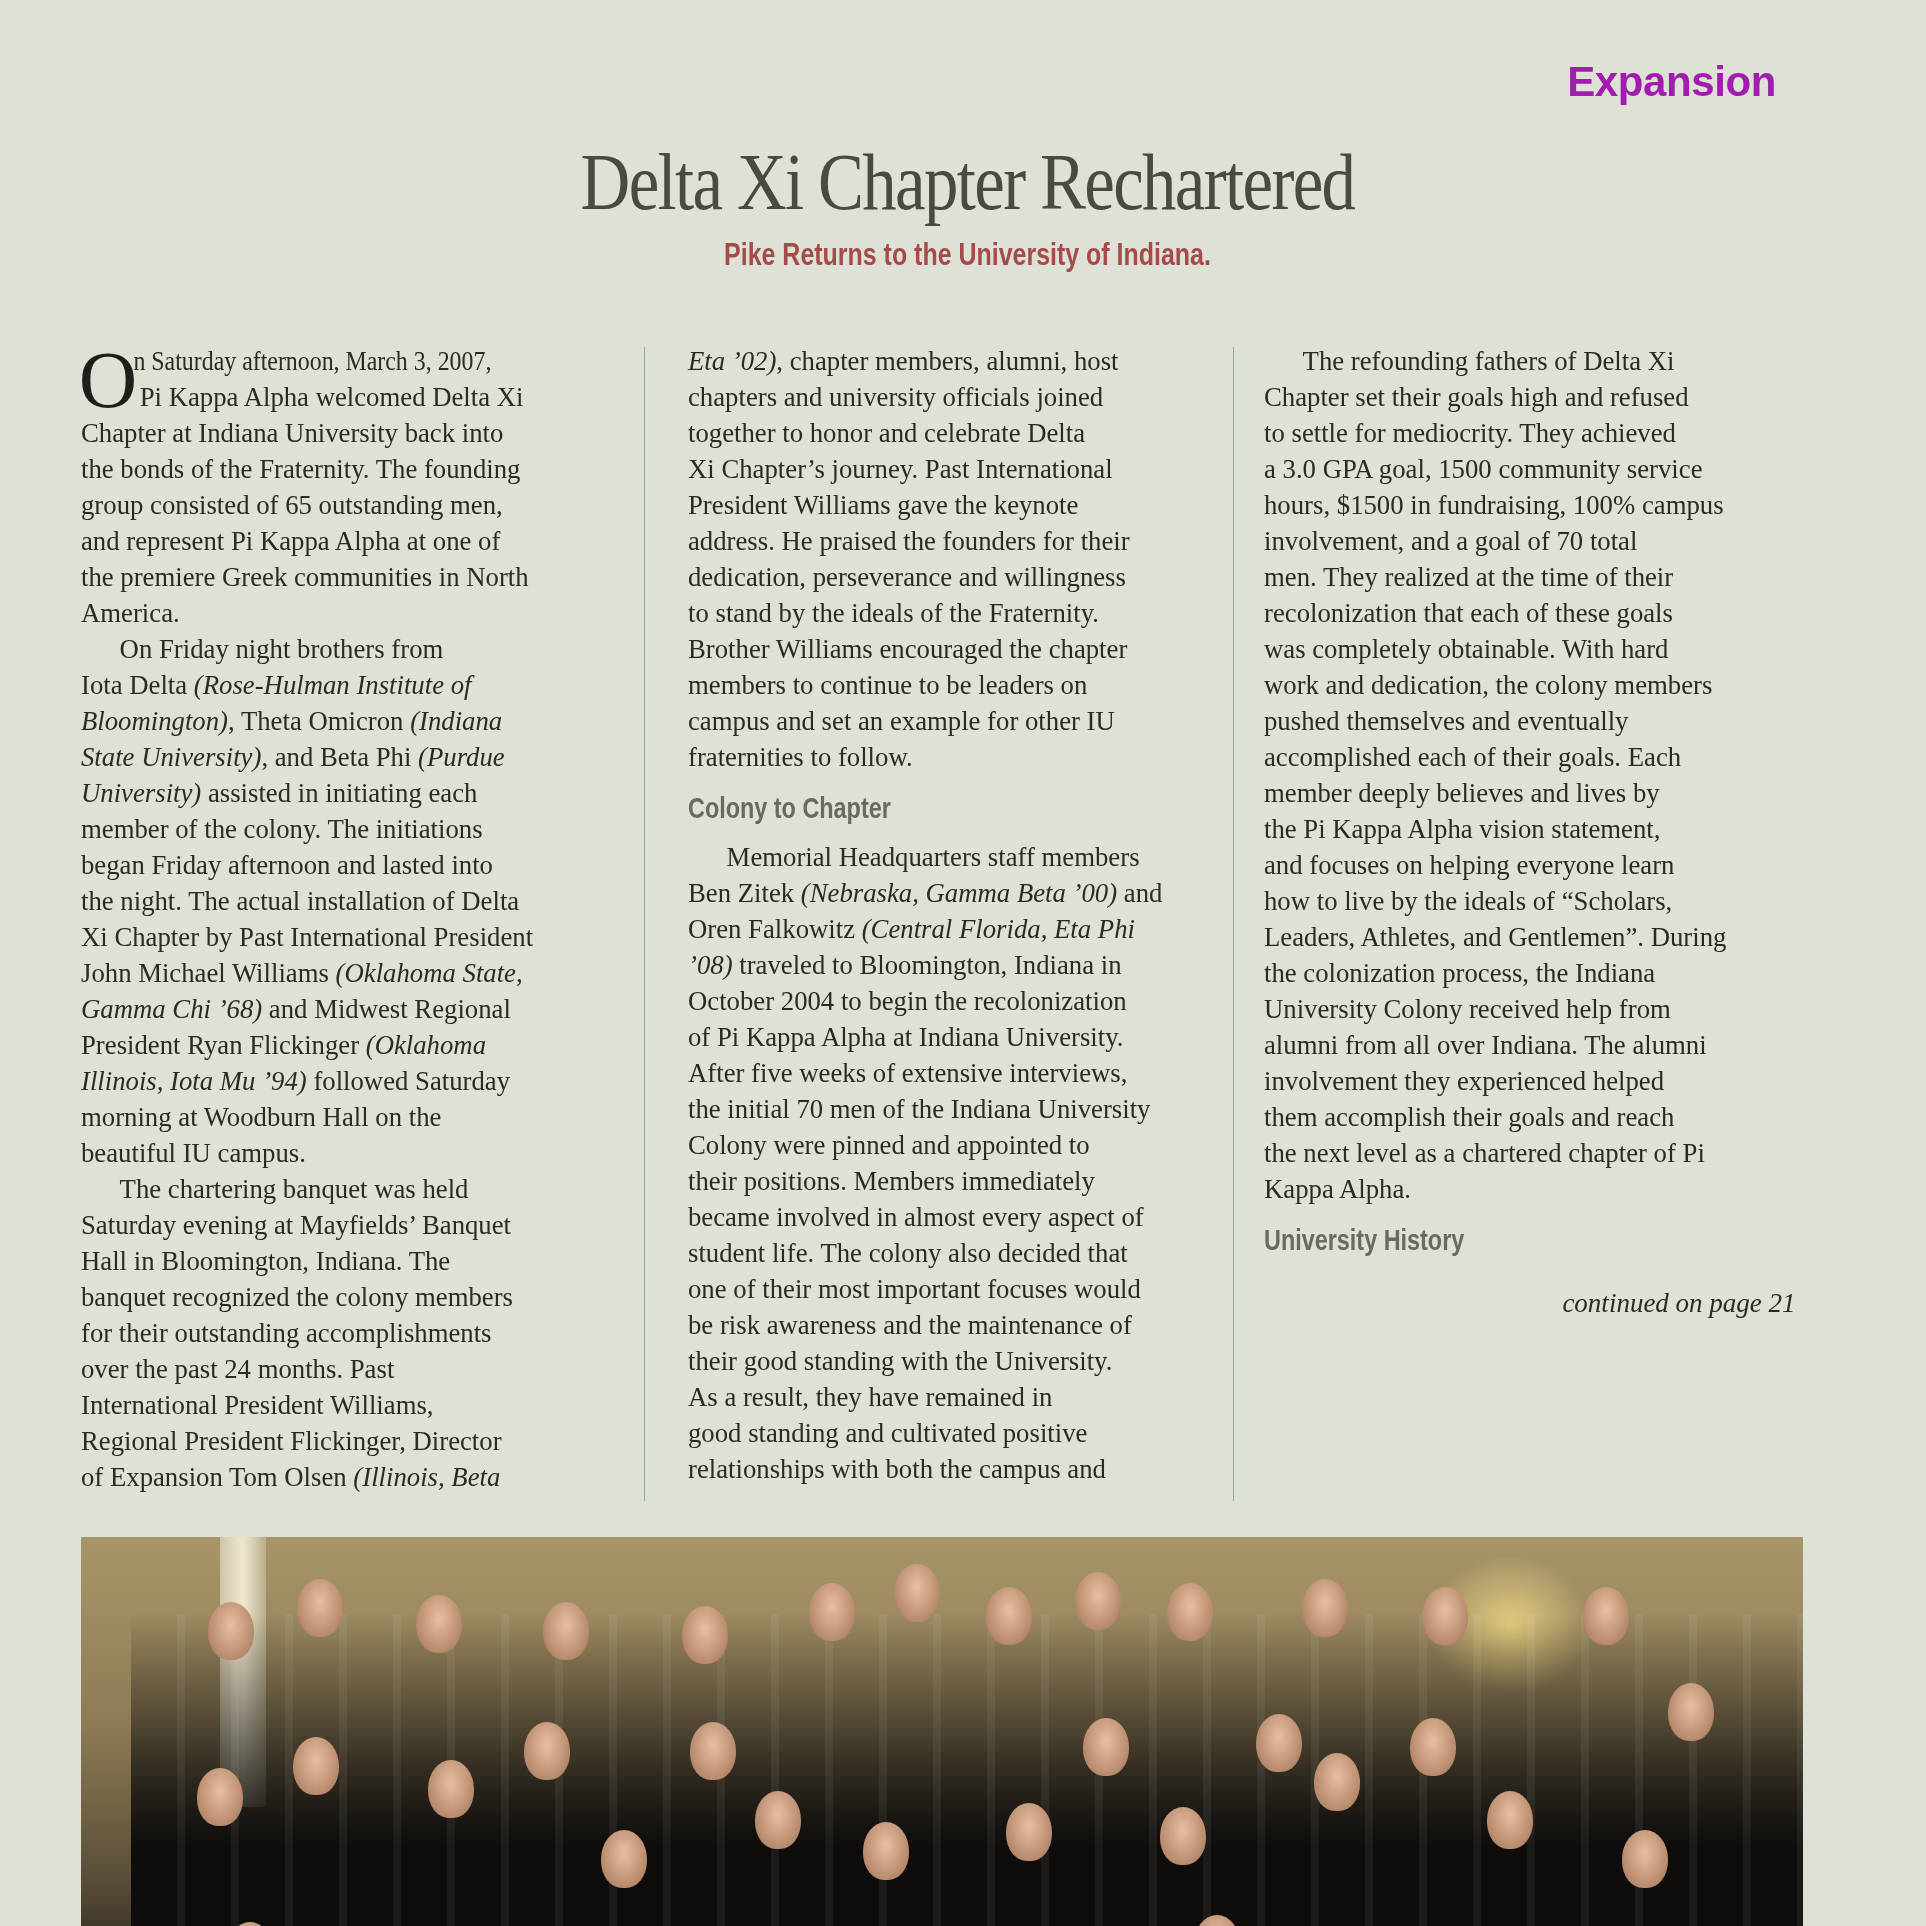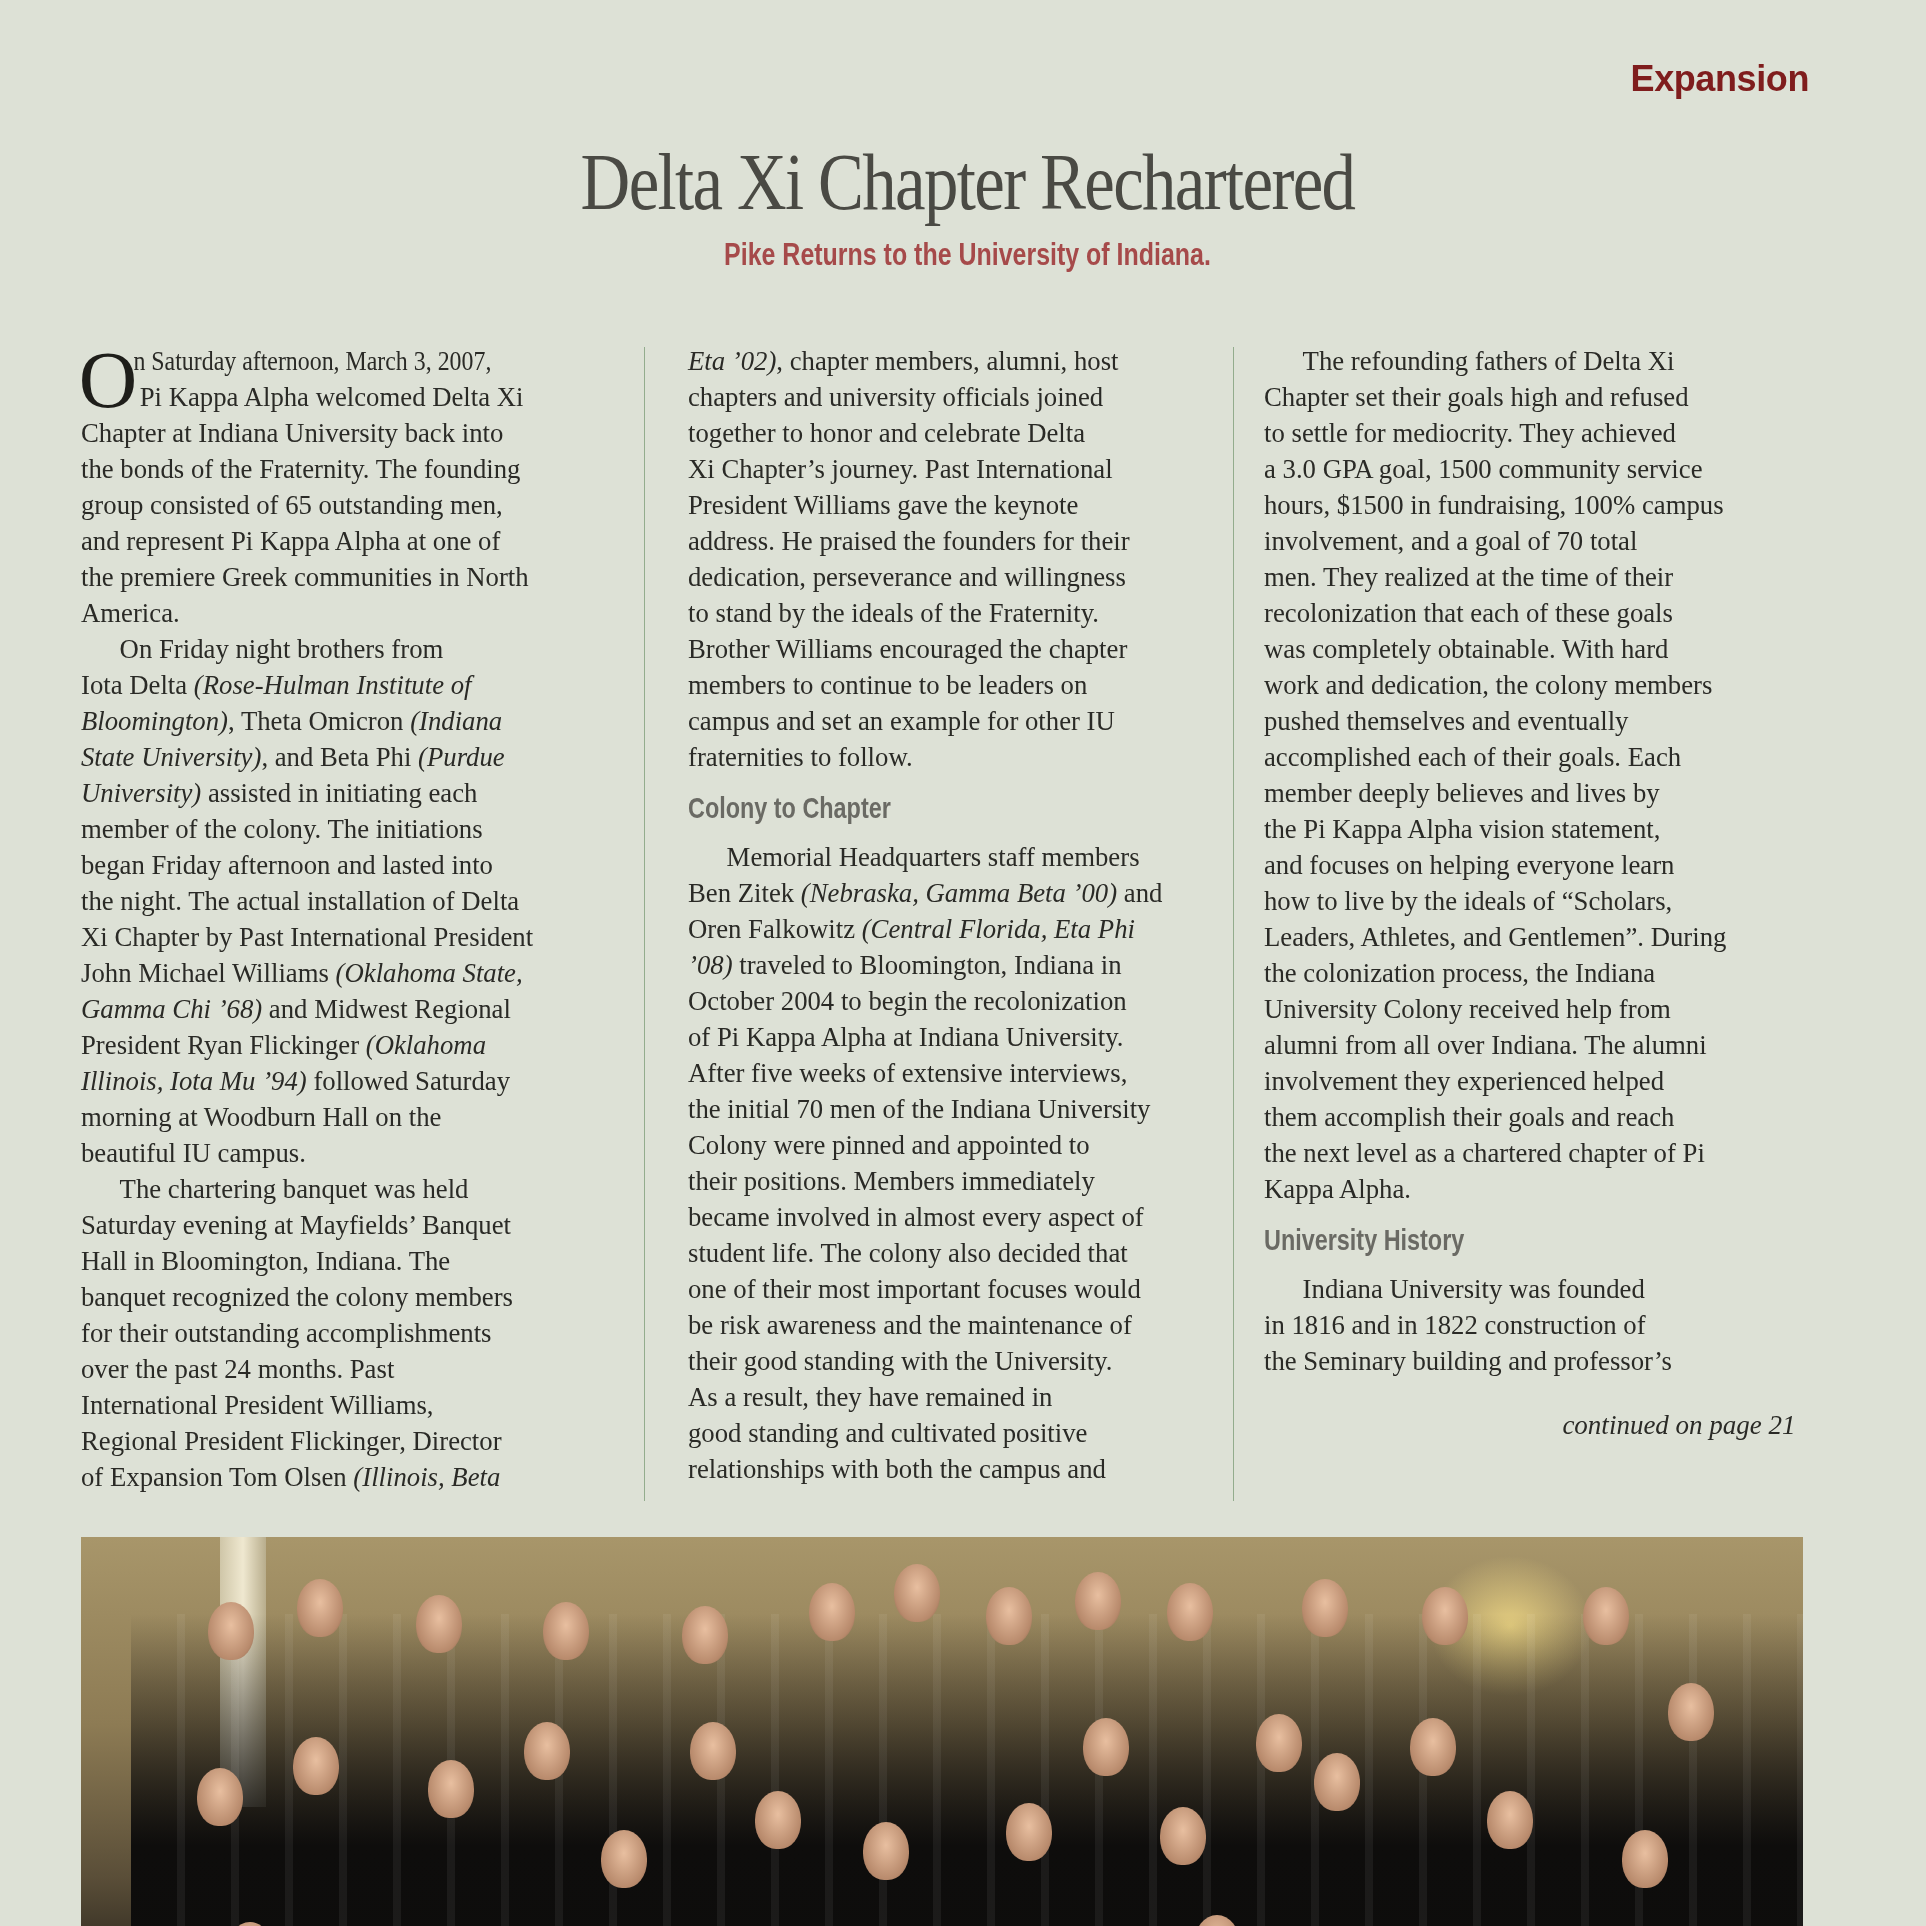--- a/index.html
+++ b/index.html
@@ -3,24 +3,24 @@
 <meta charset="utf-8">
 <style>
   html, body { margin:0; padding:0; }
   body {
     width:1935px; height:2532px; position:relative; overflow:hidden;
     background:#dde1d6;
     font-family:"Liberation Serif", "DejaVu Serif", serif;
     color:#2a2a26;
   }
   .section-tag {
-    position:absolute; top:58px; right:126px;
+    position:absolute; top:58px; right:159px;
     font-family:"Liberation Sans", "DejaVu Sans", sans-serif;
-    font-weight:bold; font-size:36px; letter-spacing:-0.4px;
-    color:#7f1d1d;
+    font-weight:bold; font-size:42px; letter-spacing:-0.4px;
+    color:#a21caf;
   }
   .title {
     position:absolute; top:137px; left:0; width:100%;
     text-align:center;
     font-family:"Liberation Serif", "DejaVu Serif", serif;
     font-size:80px; color:#4a4a44; letter-spacing:-1.9px;
     transform:scaleX(0.86); transform-origin:50% 50%;
   }
   .subtitle {
     position:absolute; top:236px; left:0; width:100%;
@@ -192,25 +192,20 @@
     <span class="line" style="transform: scaleX(0.99);">Leaders, Athletes, and Gentlemen”. During</span>
     <span class="line" style="transform: scaleX(0.99);">the colonization process, the Indiana</span>
     <span class="line" style="transform: scaleX(0.99);">University Colony received help from</span>
     <span class="line" style="transform: scaleX(0.99);">alumni from all over Indiana. The alumni</span>
     <span class="line" style="transform: scaleX(0.99);">involvement they experienced helped</span>
     <span class="line" style="transform: scaleX(0.99);">them accomplish their goals and reach</span>
     <span class="line" style="transform: scaleX(0.99);">the next level as a chartered chapter of Pi</span>
     <span class="line" style="transform: scaleX(0.99);">Kappa Alpha.</span>
   </p>
   <div class="subhead">University History</div>
-  <p>
-    <span class="line" style="padding-left: 39px; transform: scaleX(0.99);">Indiana University was founded</span>
-    <span class="line" style="transform: scaleX(0.99);">in 1816 and in 1822 construction of</span>
-    <span class="line" style="transform: scaleX(0.99);">the Seminary building and professor’s</span>
-  </p>
   <p class="continued">continued on page 21</p>
 </div>
 
 <div class="photo">
   <div class="pillar"></div>
   <div class="crowd"></div>
 
   <div class="face" style="left:127px;top:65px;"></div>
   <div class="face" style="left:216px;top:42px;"></div>
   <div class="face" style="left:335px;top:58px;"></div>

